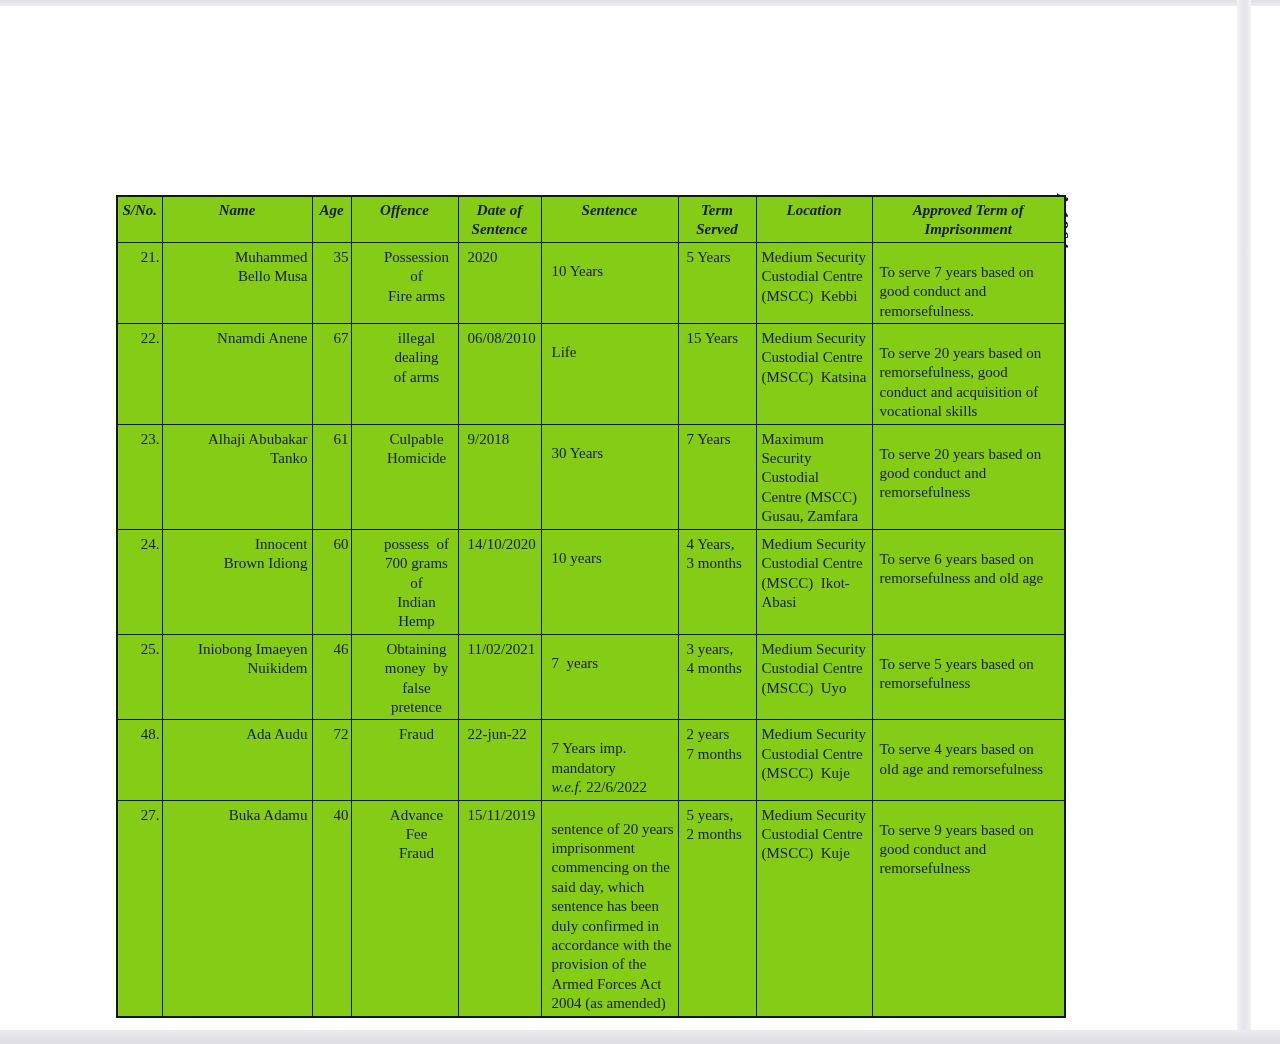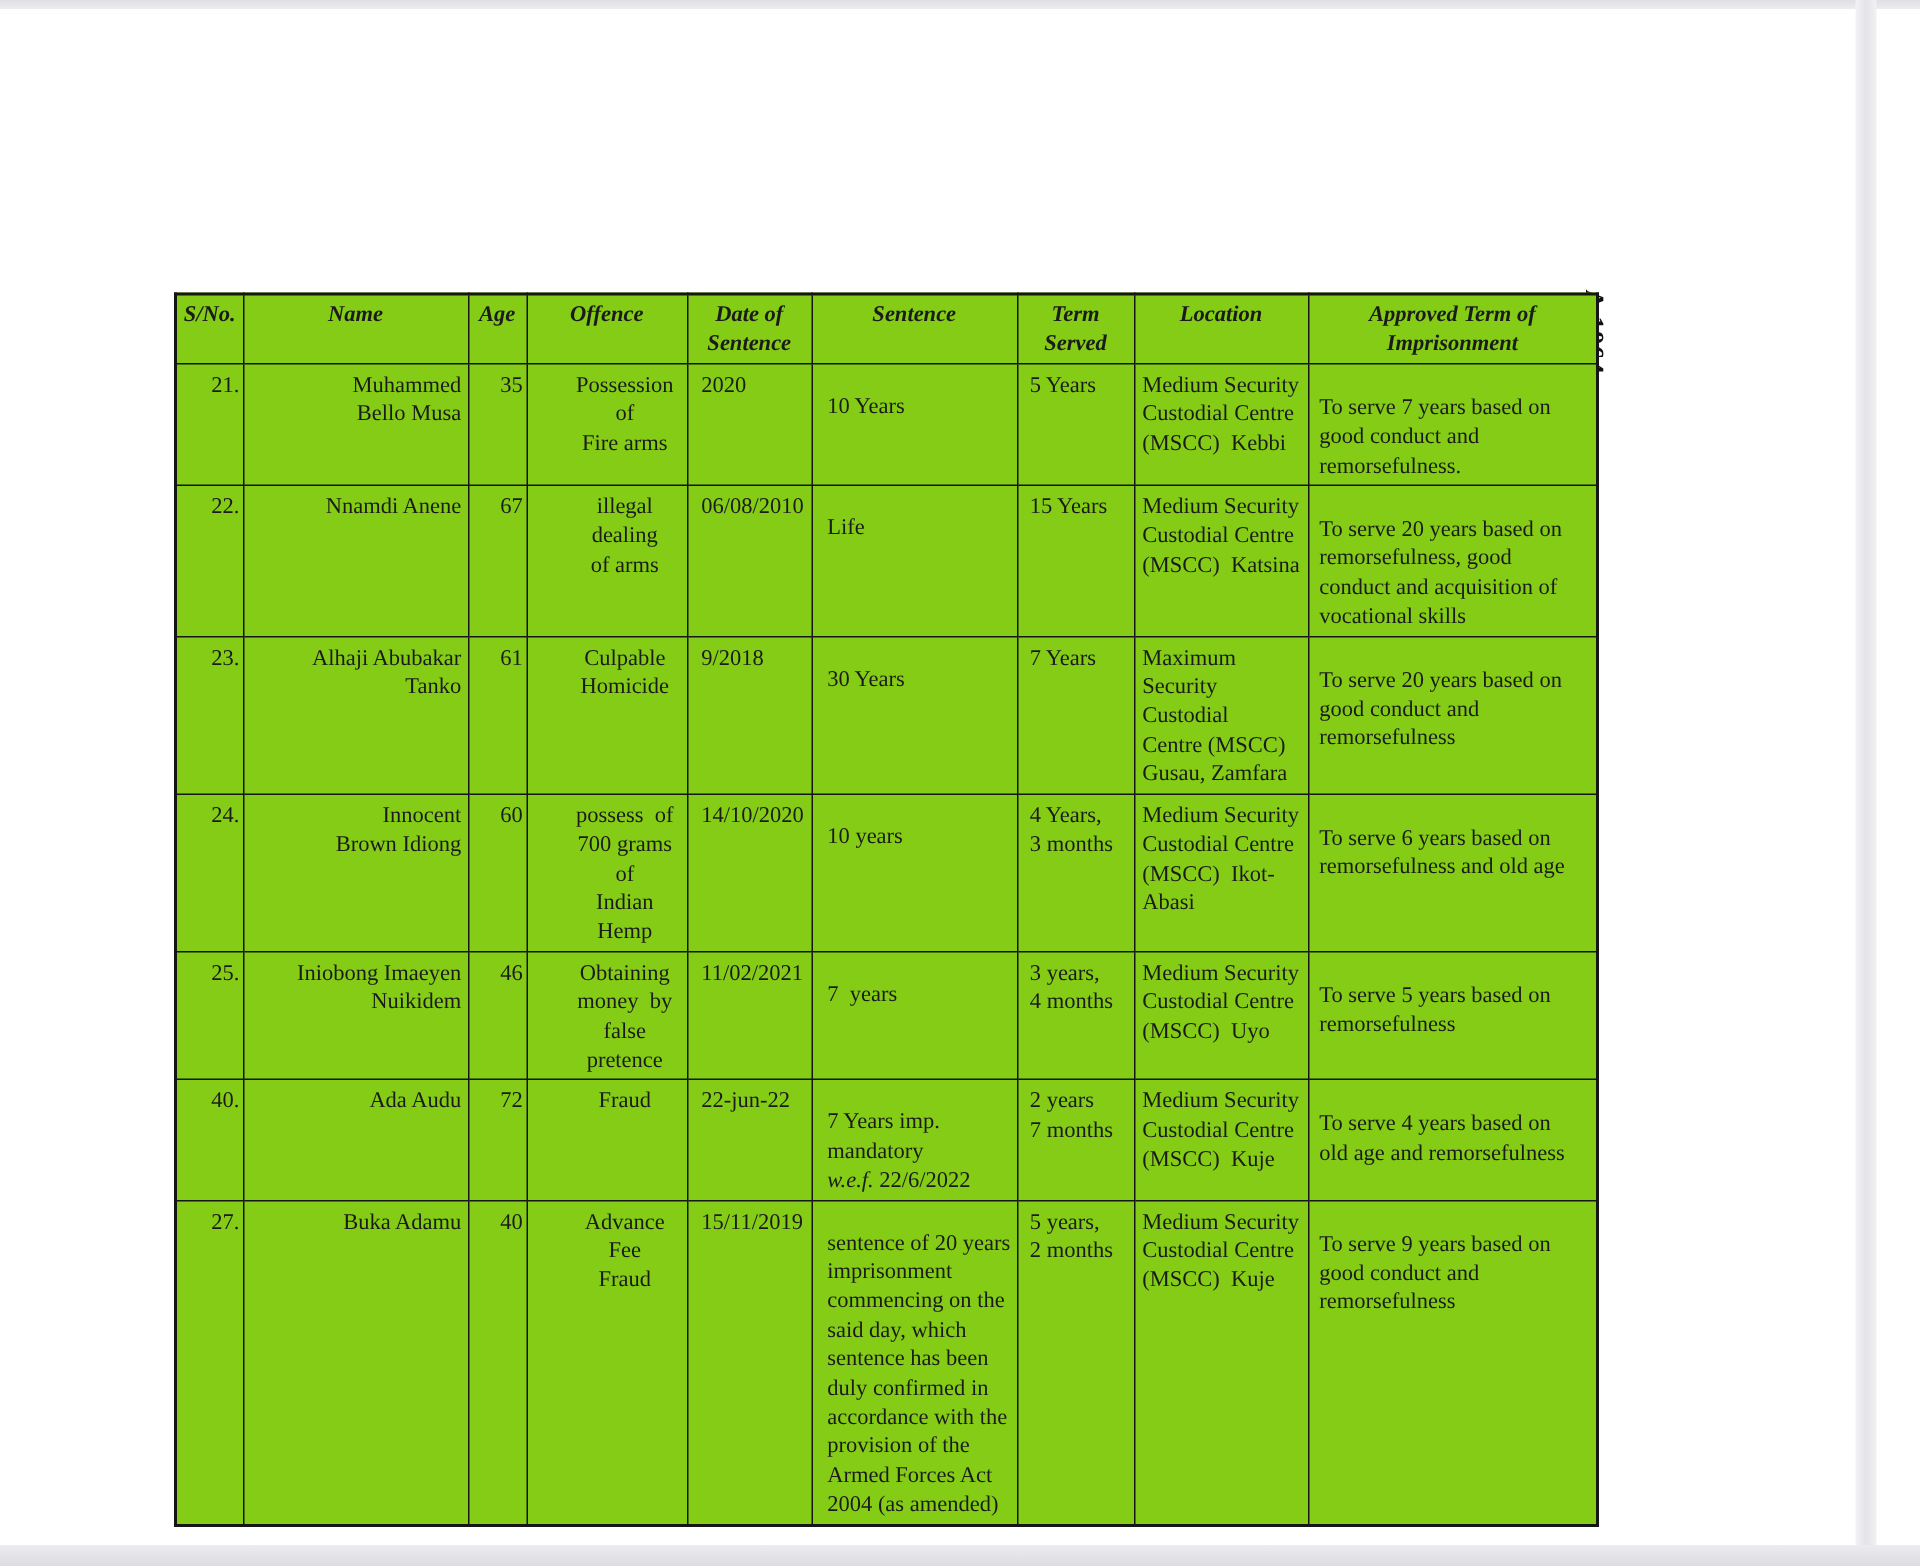--- a/index.html
+++ b/index.html
@@ -201,21 +201,21 @@
         <td class="c-sent">7  years</td>
         <td class="c-term">3 years,
 4 months</td>
         <td class="c-loc">Medium Security
 Custodial Centre
 (MSCC)  Uyo</td>
         <td class="c-app">To serve 5 years based on
 remorsefulness</td>
       </tr>
       <tr style="height:60px">
-        <td class="c-sno">40.</td>
+        <td class="c-sno">48.</td>
         <td class="c-name">Ada Audu</td>
         <td class="c-age">72</td>
         <td class="c-off">Fraud</td>
         <td class="c-date">22-jun-22</td>
         <td class="c-sent"><span>7 Years imp.
 mandatory
 </span><span class="wef">w.e.f.</span><span> 22/6/2022</span></td>
         <td class="c-term">2 years
 7 months</td>
         <td class="c-loc">Medium Security

